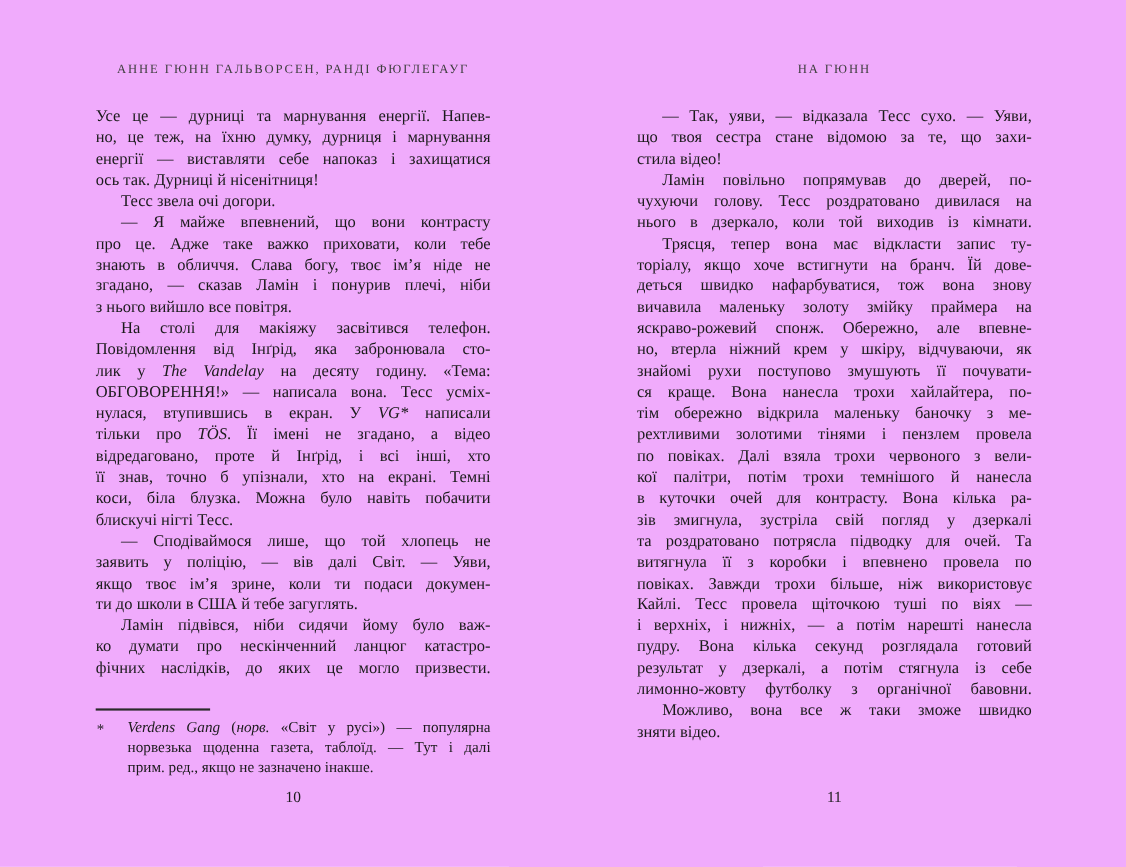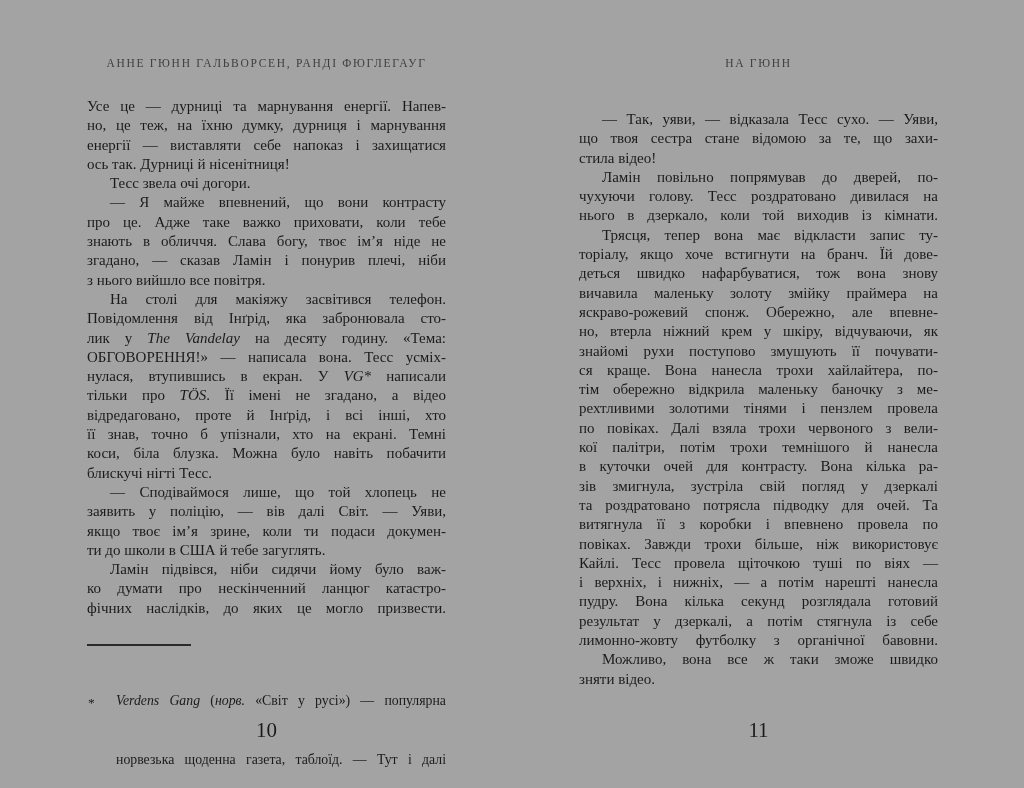--- a/index.html
+++ b/index.html
@@ -2,38 +2,38 @@
 <html lang="uk"><head>
 <meta charset="utf-8">
 <style>
   html,body{margin:0;padding:0;}
   body{
     width:1024px;height:788px;
     background:#ffffff;
     font-family:"Liberation Serif","DejaVu Serif",serif;
     overflow:hidden;
   }
-  .spread{position:relative;width:1024px;height:788px;background:#a3a3a3;}
+  .spread{position:relative;width:1024px;height:788px;background:#f0abfc;}
 
   .running-header{
     position:absolute;top:57px;height:15px;width:359px;
     text-align:center;
     font-size:11.5px;letter-spacing:1.7px;
     color:#3e3e3e;
     white-space:nowrap;
   }
   .running-header.left{left:87px;}
   .running-header.right{left:579px;}
 
   .body-col{
     position:absolute;top:97px;width:359px;
     color:#1b1b1b;
   }
   .body-col.left{left:87px;}
-  .body-col.right{left:579px;margin-top:13px;}
+  .body-col.right{left:579px;}
 
   .line{
     height:19.3px;line-height:19.3px;
     font-size:15px;
     color:#1b1b1b;
     text-align:left;
     overflow:visible;
   }
   .line.j{text-align:justify;text-align-last:justify;text-justify:inter-word;}
   .line.ind{padding-left:23px;}
@@ -45,26 +45,26 @@
   .footnote{
     position:absolute;left:87px;top:652px;width:359px;
     padding:0;color:#1b1b1b;
   }
   .footnote .fn-body{position:relative;padding-left:29px;}
   .footnote .fn-marker{
     position:absolute;left:1px;top:3px;
     font-size:13.5px;color:#1b1b1b;
   }
   .footnote .line{
-    height:18.6px;line-height:18.6px;font-size:13.8px;margin-top:40px;
+    height:18.6px;line-height:18.6px;font-size:13.8px;
   }
 
   .page-number{
     position:absolute;top:718px;width:359px;
-    text-align:center;font-size:21px;color:#1b1b1b;
+    text-align:center;font-size:14px;color:#1b1b1b;
   }
   .page-number.left{left:87px;}
   .page-number.right{left:579px;}
 
   i{font-style:italic;}
 </style>
 </head>
 <body>
 
 <div class="spread">

